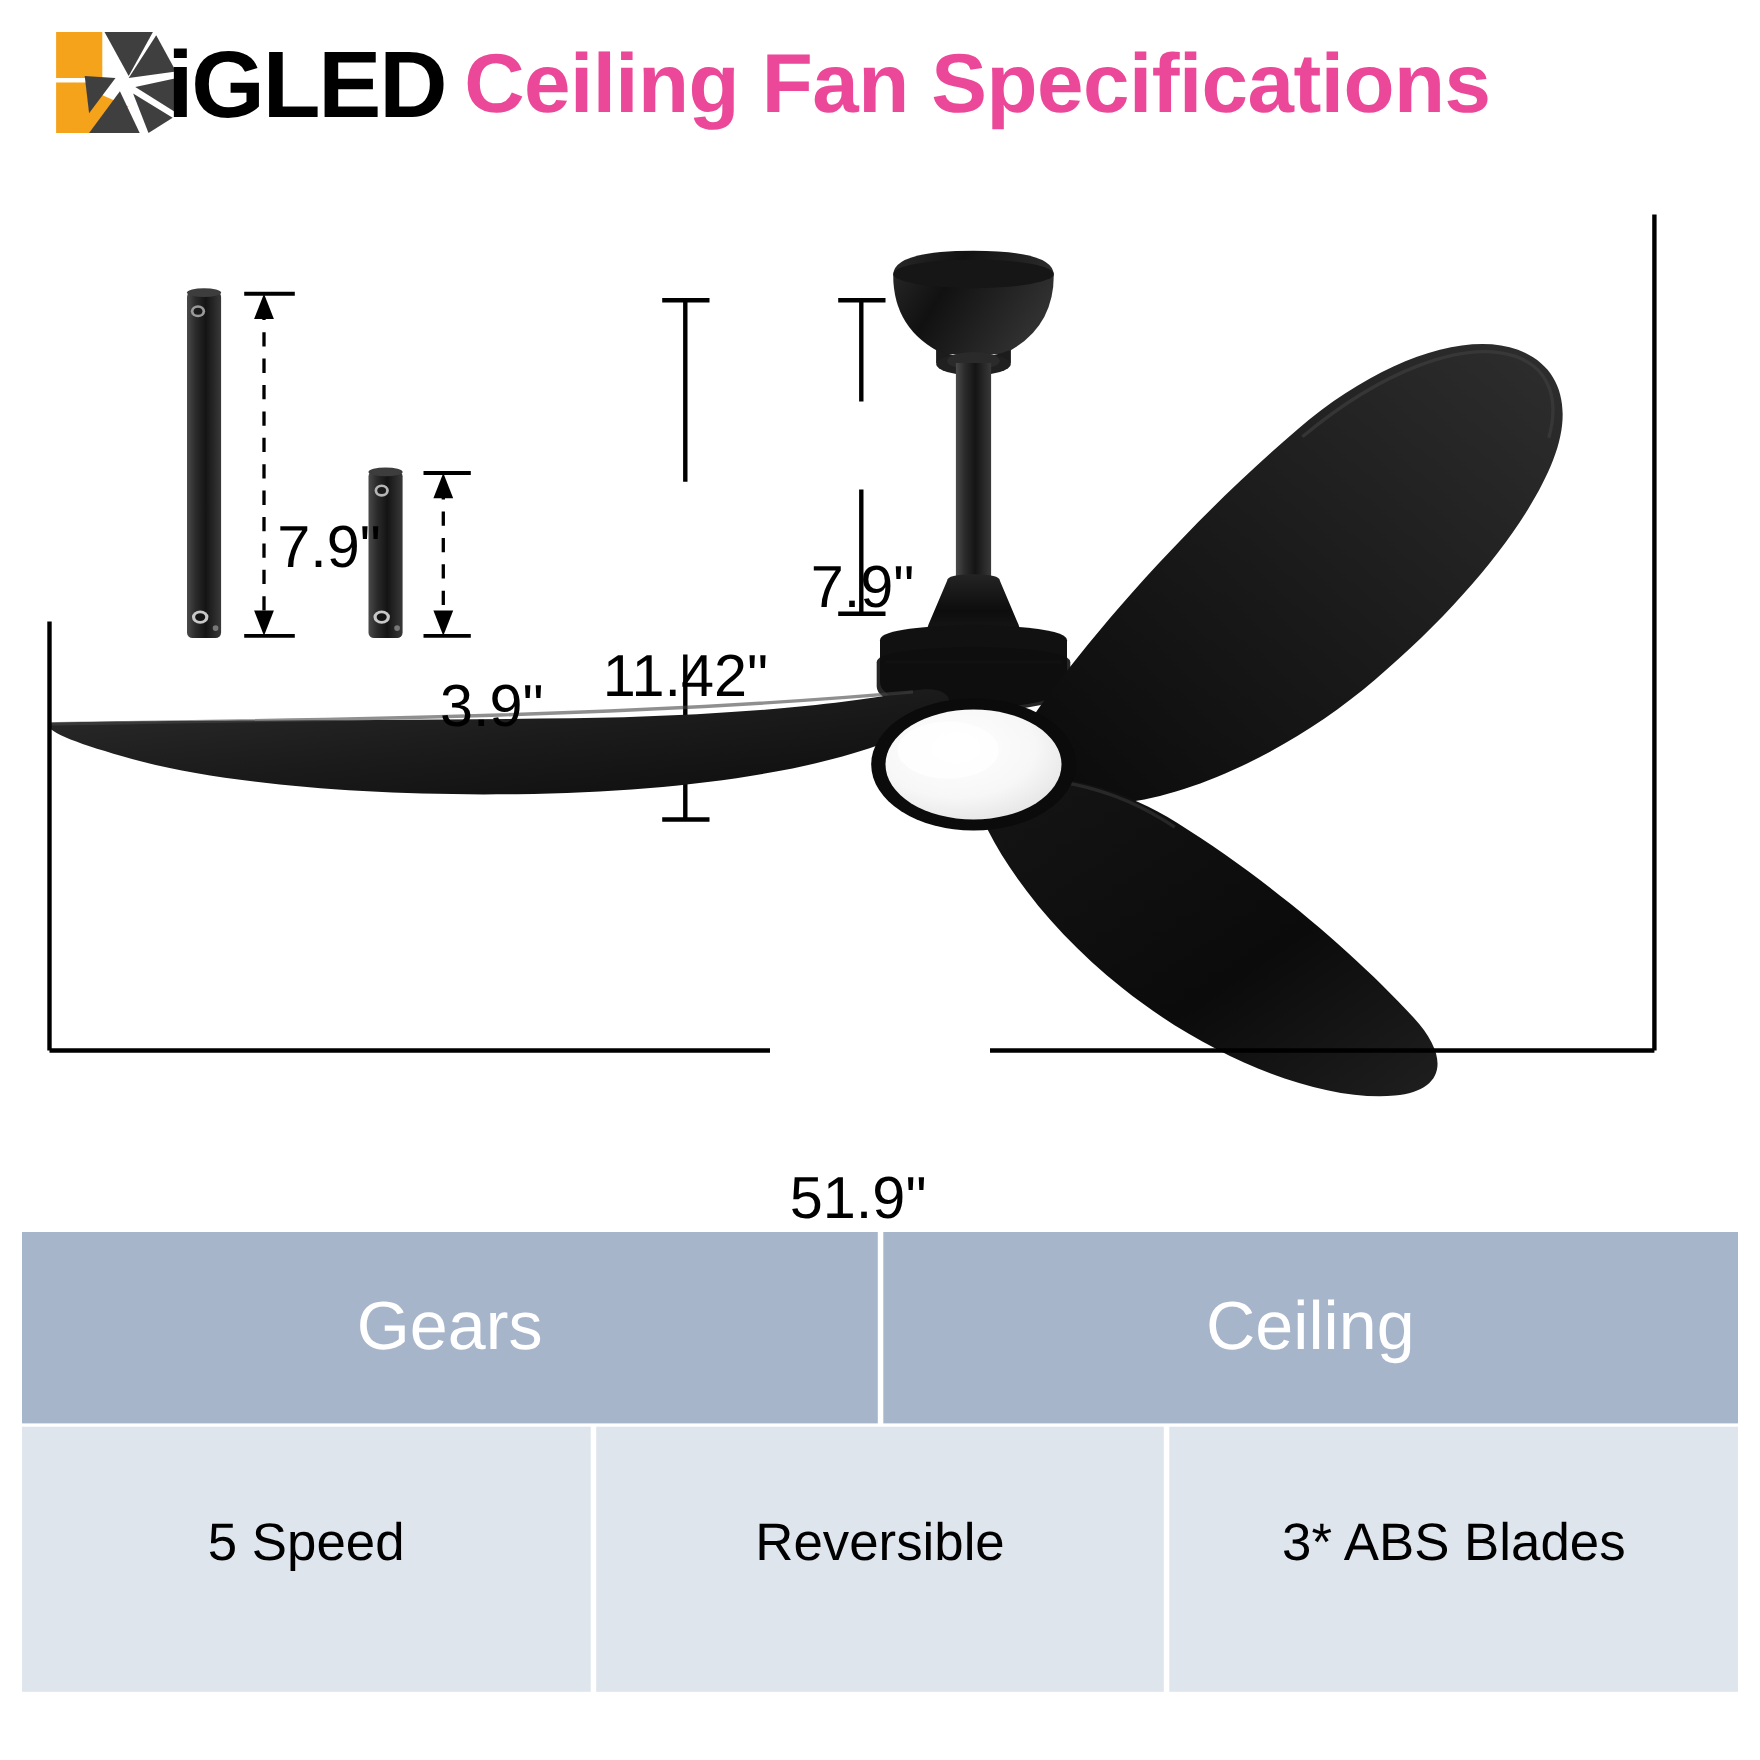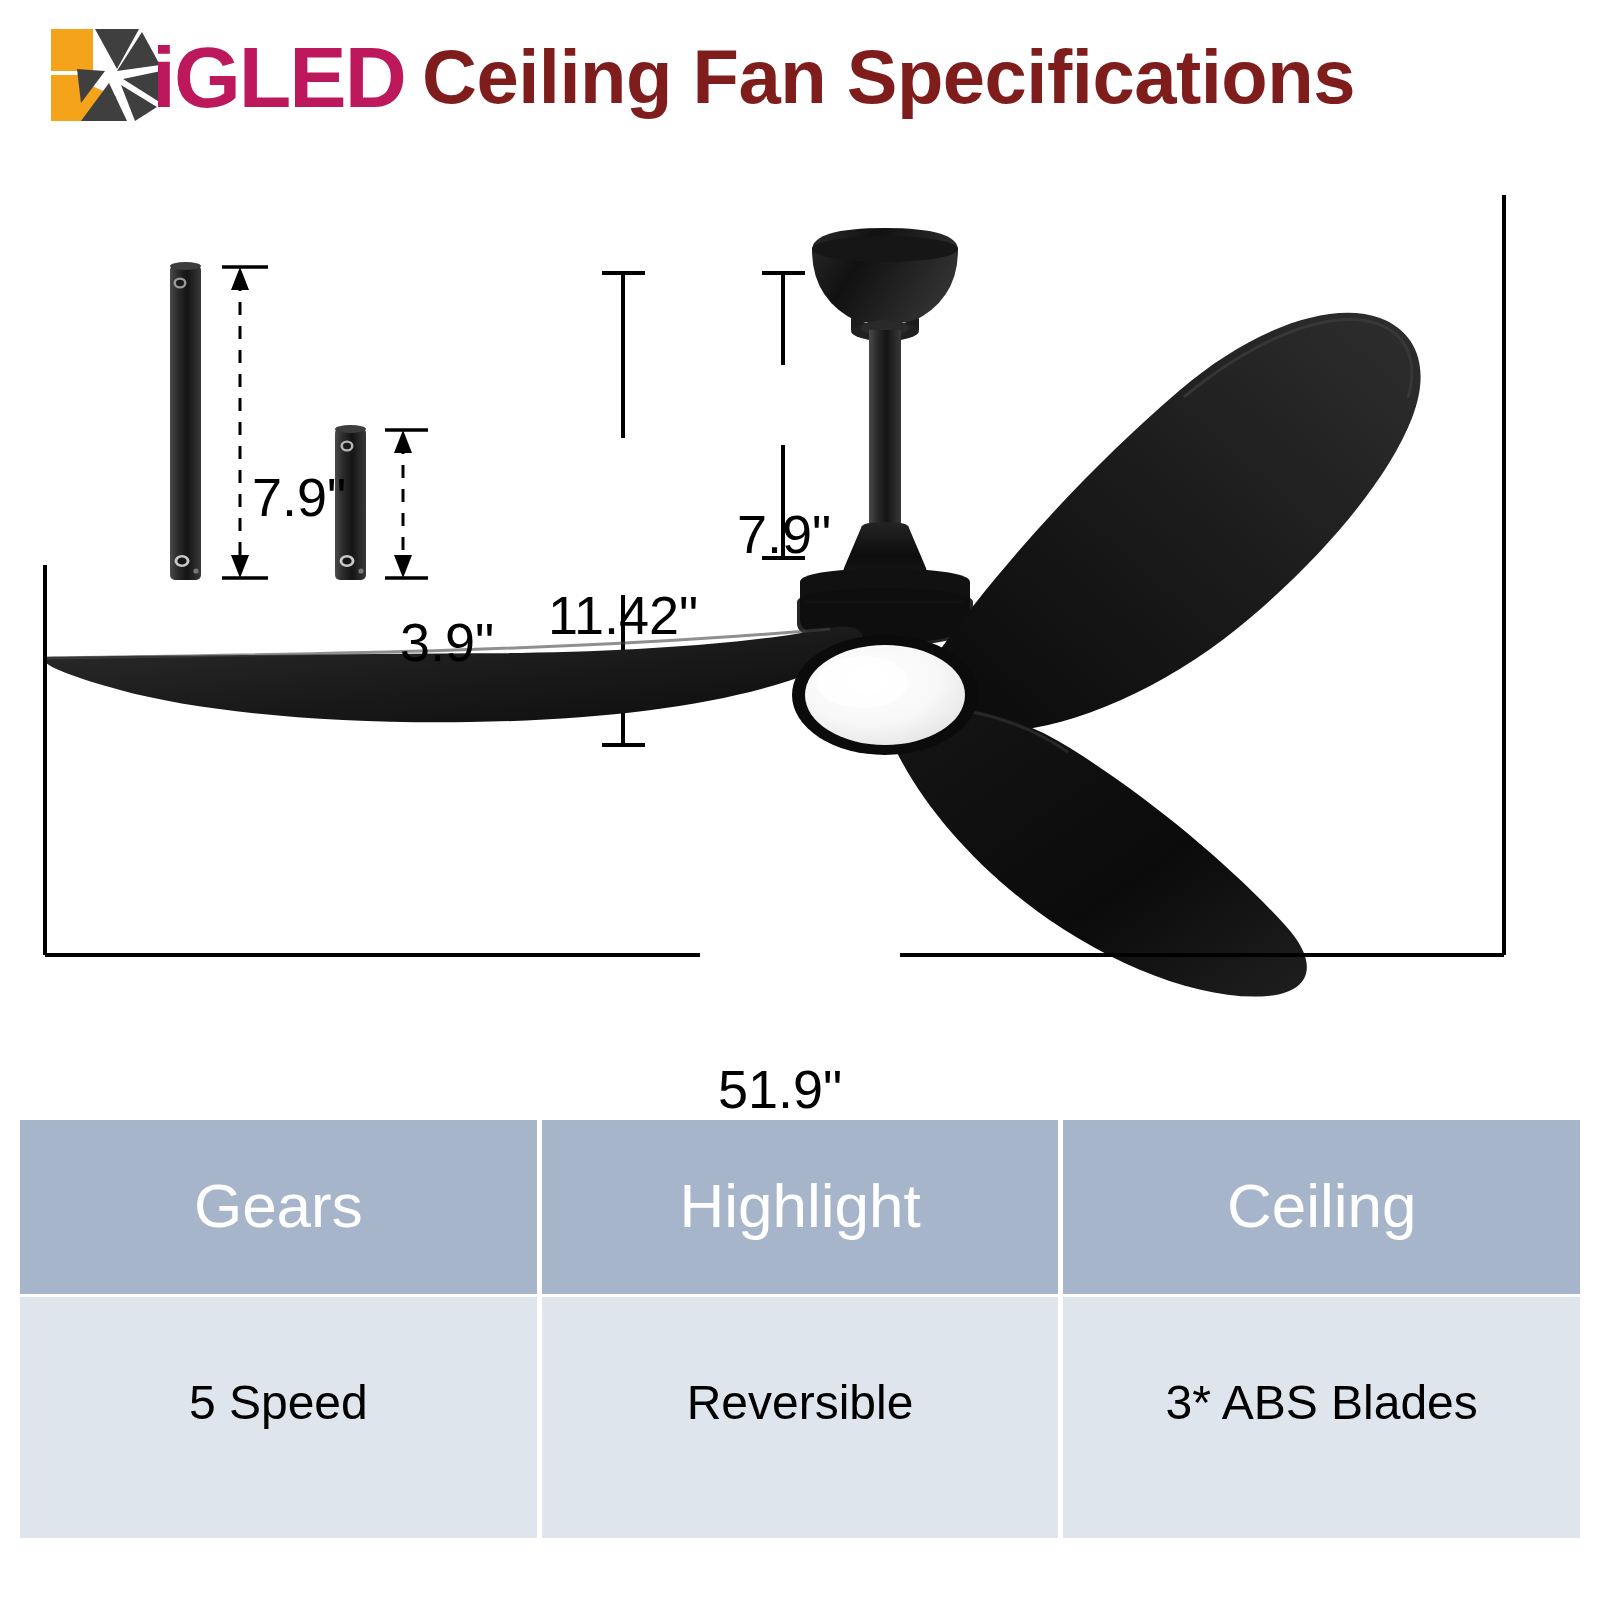--- a/index.html
+++ b/index.html
@@ -28,30 +28,30 @@
     position: absolute;
     left: 47px; top: 25px;
     width: 120px; height: 100px;
   }
   #brand-wordmark {
     position: absolute;
     left: 152px; top: 30px;
     font-size: 86px;
     font-weight: bold;
     letter-spacing: -2px;
-    color: #be185d;
+    color: #000000;
     line-height: 94px;
     font-family: "Liberation Sans", sans-serif;
   }
   #page-title {
     position: absolute;
     left: 422px; top: 30px;
     font-size: 76px;
     font-weight: bold;
-    color: #7f1d1d;
+    color: #ec4899;
     line-height: 94px;
     letter-spacing: -0.5px;
     white-space: nowrap;
   }
 
   
   #diagram {
     position: absolute;
     left: 0; top: 150px;
     width: 1600px; height: 930px;
@@ -293,21 +293,20 @@
   <div class="dim-label" id="dim-rod-short-label">3.9"</div>
   <div class="dim-label" id="dim-total-height-label">11.42"</div>
   <div class="dim-label" id="dim-drop-label">7.9"</div>
   <div class="dim-label" id="dim-width-label">51.9"</div>
 </div>
 
 <div id="spec-table">
 
   <div class="table-row" id="header-row">
     <div class="cell header-cell">Gears</div>
-    <div class="cell header-cell">Highlight</div>
     <div class="cell header-cell">Ceiling</div>
   </div>
 
   <div class="table-row" id="body-row">
     <div class="cell body-cell">5 Speed</div>
     <div class="cell body-cell">Reversible</div>
     <div class="cell body-cell">3* ABS Blades</div>
   </div>
 </div>
 

